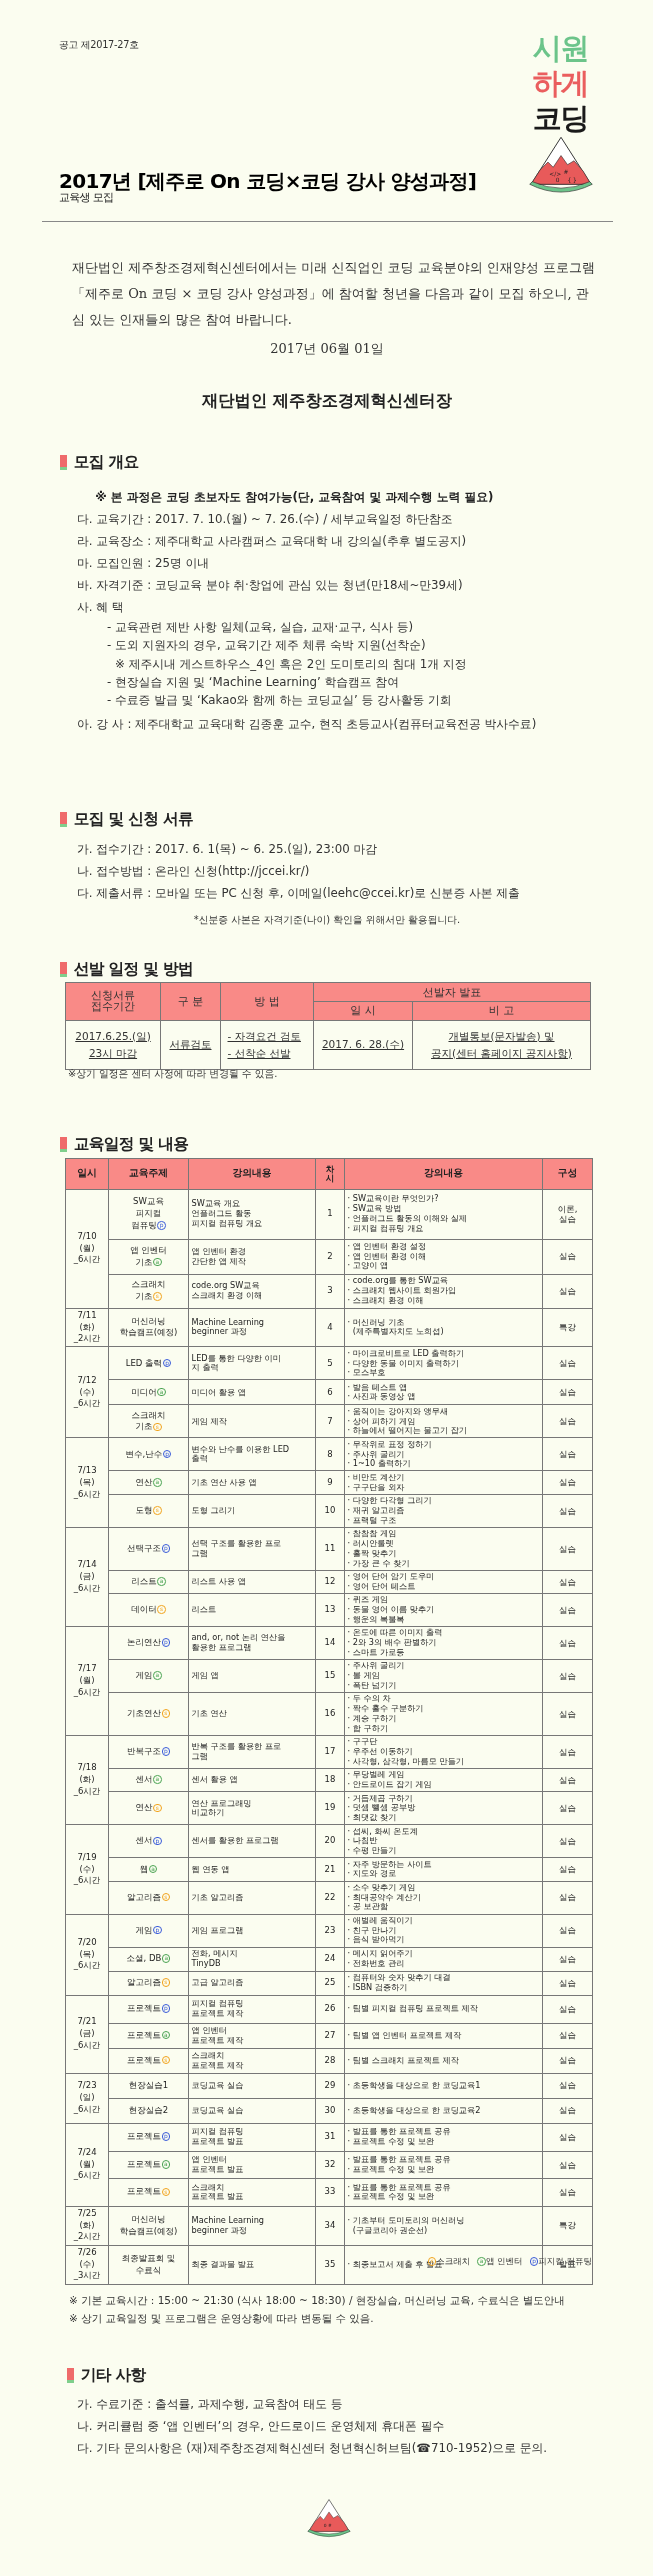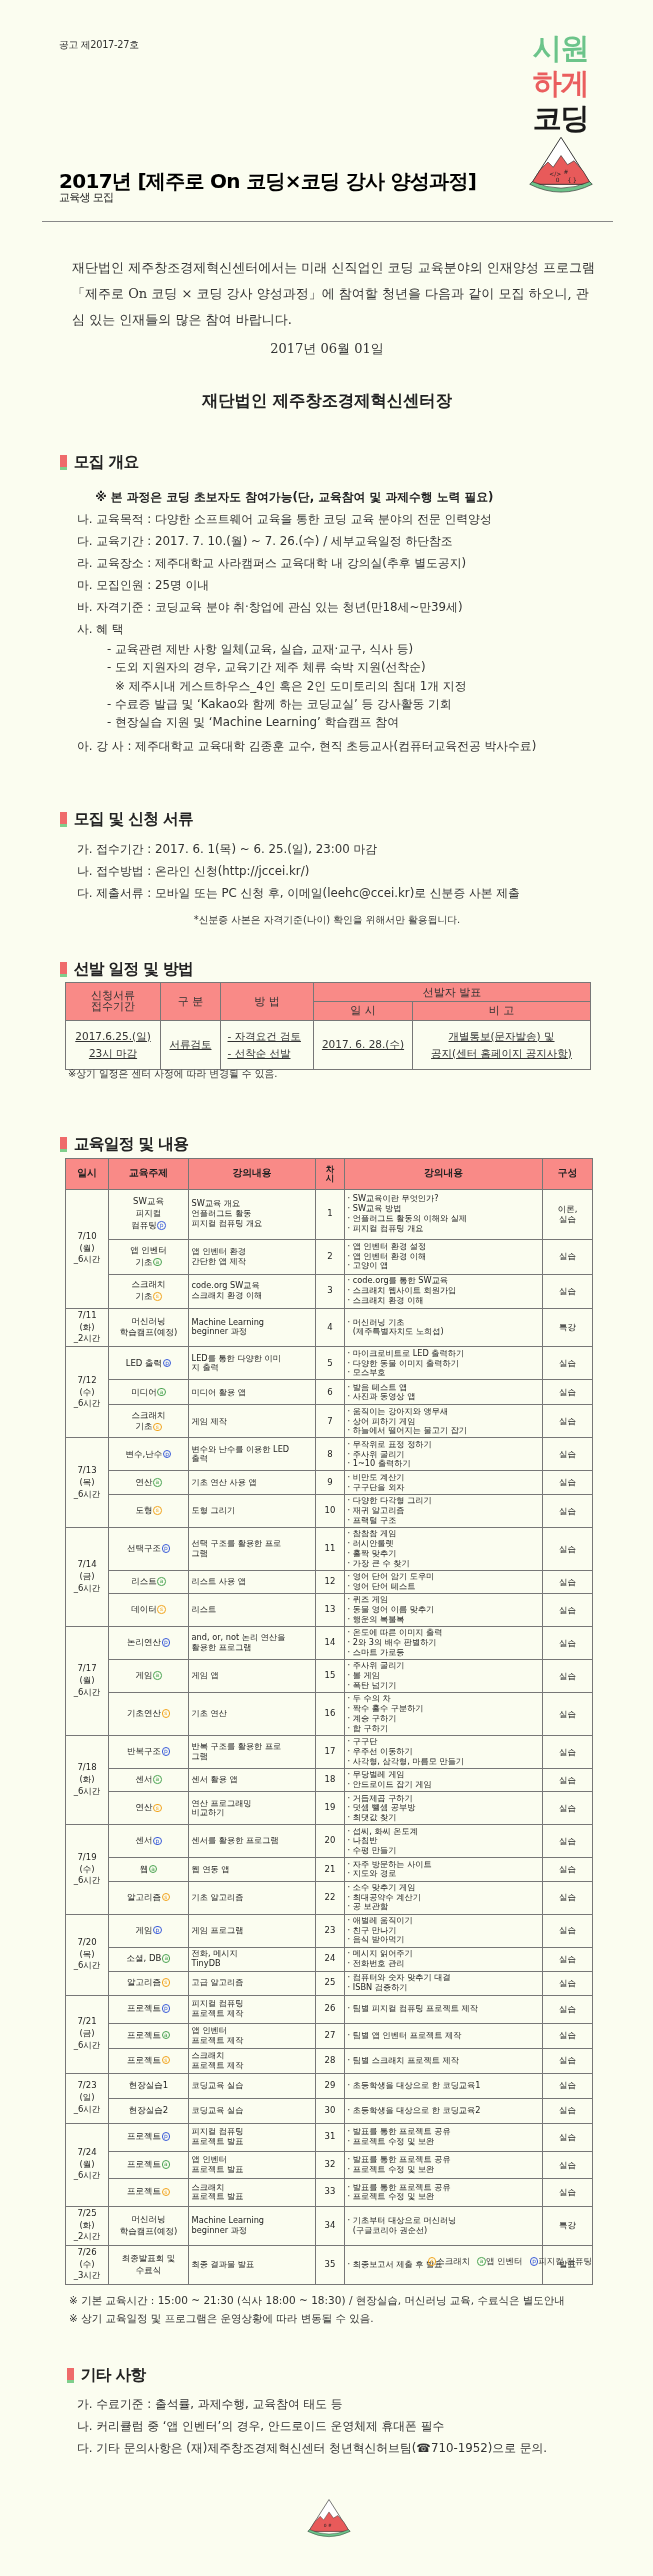--- a/index.html
+++ b/index.html
@@ -69,31 +69,30 @@
 <div class="abs intro">재단법인 제주창조경제혁신센터에서는 미래 신직업인 코딩 교육분야의 인재양성 프로그램 「제주로 On 코딩 × 코딩 강사 양성과정」에 참여할 청년을 다음과 같이 모집 하오니, 관심 있는 인재들의 많은 참여 바랍니다.</div>
 <div class="abs date">2017년  06월  01일</div>
 <div class="abs org">재단법인 제주창조경제혁신센터장</div>
 
 <div class="abs sec-head" style="top:452px;">
   <span class="sec-mark"></span>
   <span>모집 개요</span>
 </div>
 <div class="abs list" style="top:486px;">
   <div class="li bold sub-note" style="padding-left:18.3px;">※ 본 과정은 코딩 초보자도 참여가능(단, 교육참여 및 과제수행 노력 필요)</div>
-  <div class="li">나. 교육목적 : 다양한 소프트웨어 교육을 통한 코딩 교육 분야의 전문 인력양성</div>
   <div class="li">다. 교육기간 : 2017. 7. 10.(월) ~ 7. 26.(수) / 세부교육일정 하단참조</div>
   <div class="li">라. 교육장소 : 제주대학교 사라캠퍼스 교육대학 내 강의실(추후 별도공지)</div>
   <div class="li">마. 모집인원 : 25명 이내</div>
   <div class="li">바. 자격기준 : 코딩교육 분야 취·창업에 관심 있는 청년(만18세~만39세)</div>
   <div class="li">사. 혜      택</div>
   <div class="li sub" style="height:18.3px;line-height:18.3px;">- 교육관련 제반 사항 일체(교육, 실습, 교재·교구, 식사 등)</div>
   <div class="li sub" style="height:18.3px;line-height:18.3px;">- 도외 지원자의 경우, 교육기간 제주 체류 숙박 지원(선착순)</div>
   <div class="li sub2" style="height:18.3px;line-height:18.3px;">※ 제주시내 게스트하우스_4인 혹은 2인 도미토리의 침대 1개 지정</div>
+  <div class="li sub" style="height:18.3px;line-height:18.3px;">- 현장실습 지원 및 ‘Machine Learning’ 학습캠프 참여</div>
   <div class="li sub" style="height:18.3px;line-height:18.3px;">- 수료증 발급 및 ‘Kakao와 함께 하는 코딩교실’ 등 강사활동 기회</div>
-  <div class="li sub" style="height:18.3px;line-height:18.3px;">- 현장실습 지원 및 ‘Machine Learning’ 학습캠프 참여</div>
   <div class="li" style="margin-top:3.9px;">아. 강      사 : 제주대학교 교육대학 김종훈 교수, 현직 초등교사(컴퓨터교육전공 박사수료)</div>
 </div>
 
 <div class="abs sec-head" style="top:809px;">
   <span class="sec-mark"></span>
   <span>모집 및 신청 서류</span>
 </div>
 <div class="abs list" style="top:838px;">
   <div class="li">가. 접수기간 : 2017. 6. 1(목) ~ 6. 25.(일), 23:00 마감</div>
   <div class="li">나. 접수방법 : 온라인 신청(http://jccei.kr/)</div>
@@ -525,21 +524,21 @@
           <span class="bul">· 프로젝트 수정 및 보완</span>
         </td>
         <td class="c" style="font-size:8.5px;line-height:10.5px;">실습</td>
       </tr>
       <tr style="height: 37px;">
         <td class="c" rowspan="1" style="font-size:8.5px;line-height:11.8px;">7/25<br>(화)<br>_2시간</td>
         <td class="c" style="font-size:8.5px;line-height:11.8px;">머신러닝<br>학습캠프(예정)</td>
         <td>Machine Learning<br> beginner 과정</td>
         <td class="c" style="font-size:8.5px;">34</td>
         <td>
-          <span class="bul">· 기초부터 대상으로 머신러닝</span>
+          <span class="bul">· 기초부터 도미토리의 머신러닝</span>
           <span class="bul">&nbsp; (구글코리아 권순선)</span>
         </td>
         <td class="c" style="font-size:8.5px;line-height:10.5px;">특강</td>
       </tr>
       <tr style="height: 36px;">
         <td class="c" rowspan="1" style="font-size:8.5px;line-height:11.8px;">7/26<br>(수)<br>_3시간</td>
         <td class="c" style="font-size:8.5px;line-height:11.8px;">최종발표회 및<br>수료식</td>
         <td>최종 결과물 발표</td>
         <td class="c" style="font-size:8.5px;">35</td>
         <td>

